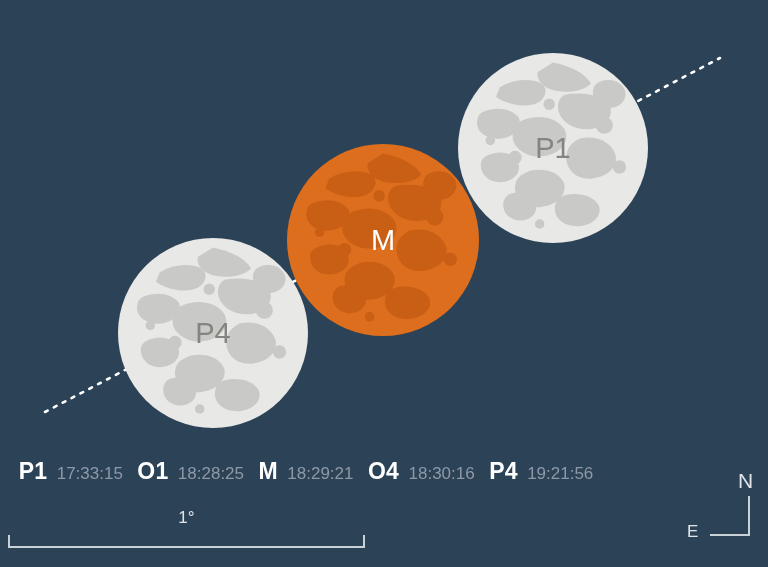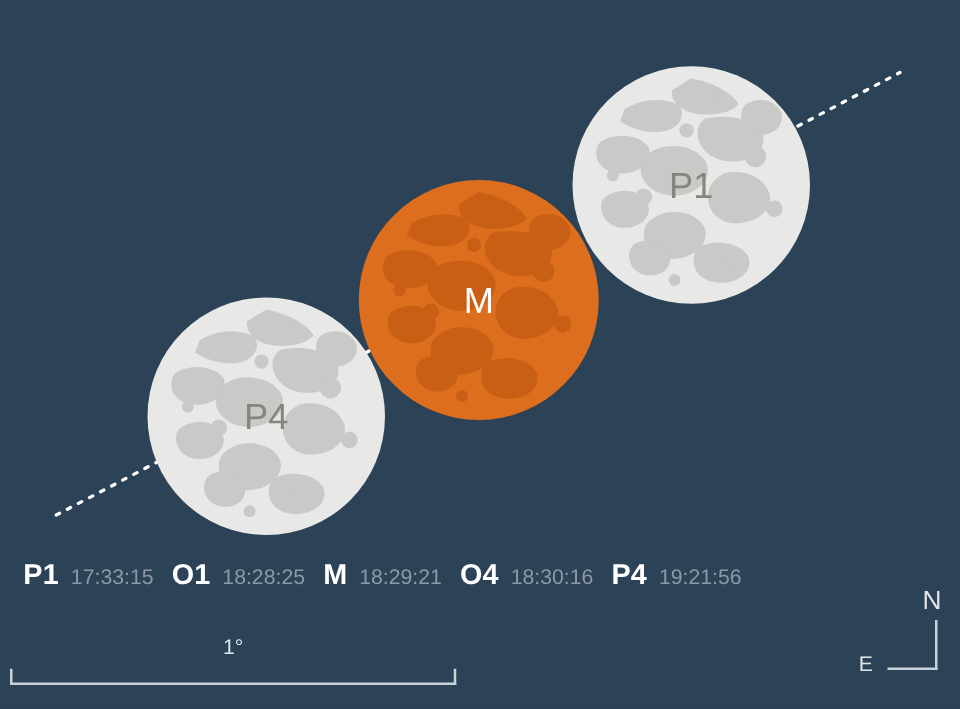--- a/index.html
+++ b/index.html
@@ -19,21 +19,21 @@
   #sky {
     position: absolute;
     left: 0;
     top: 0;
     width: 768px;
     height: 567px;
   }
   .legend-row {
     position: absolute;
     left: 0;
-    top: 446px;
+    top: 458px;
     width: 612px;
     text-align: center;
     white-space: nowrap;
   }
   .legend-item {
     display: inline-block;
     margin: 0 5px;
     vertical-align: baseline;
   }
   .legend-code {

